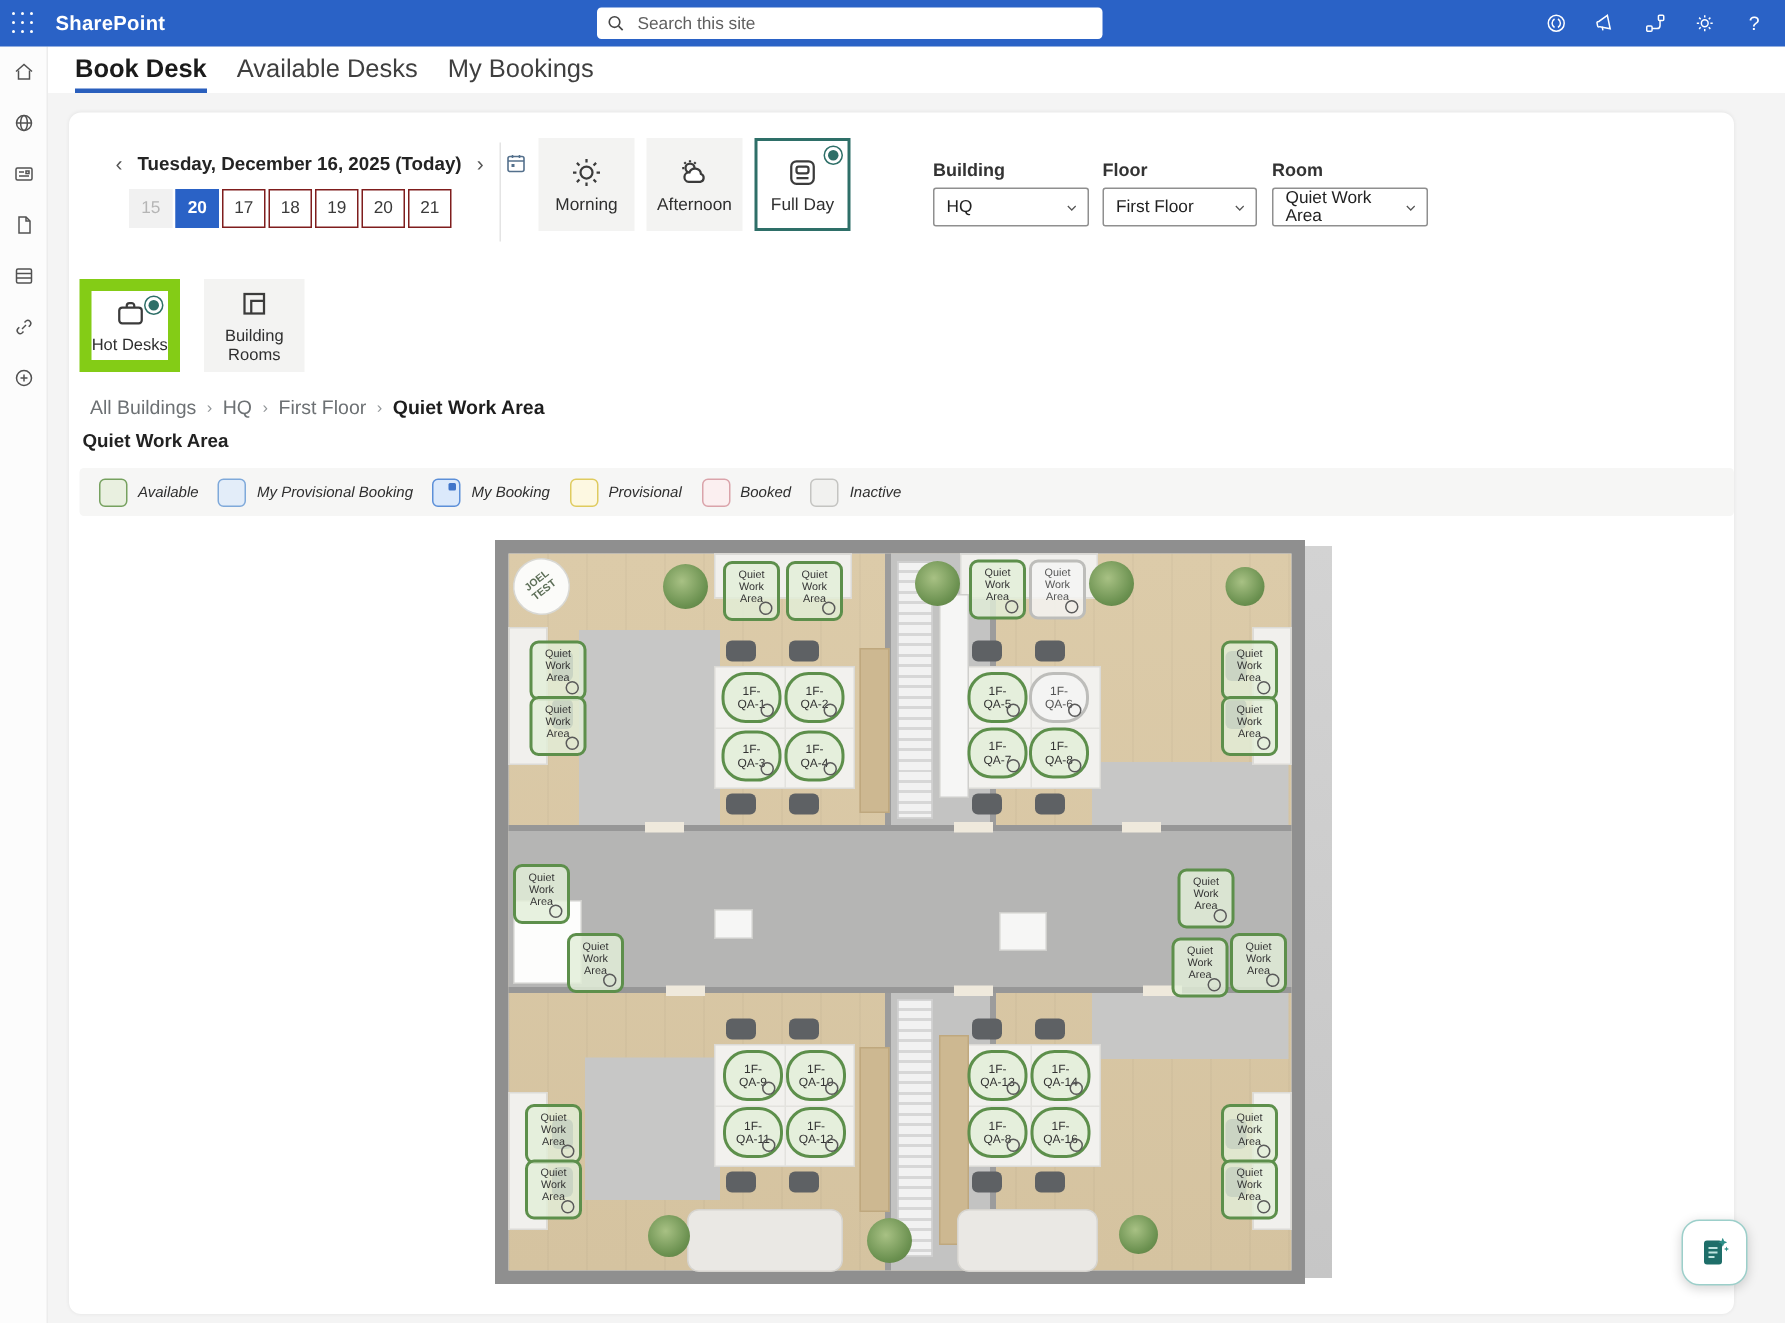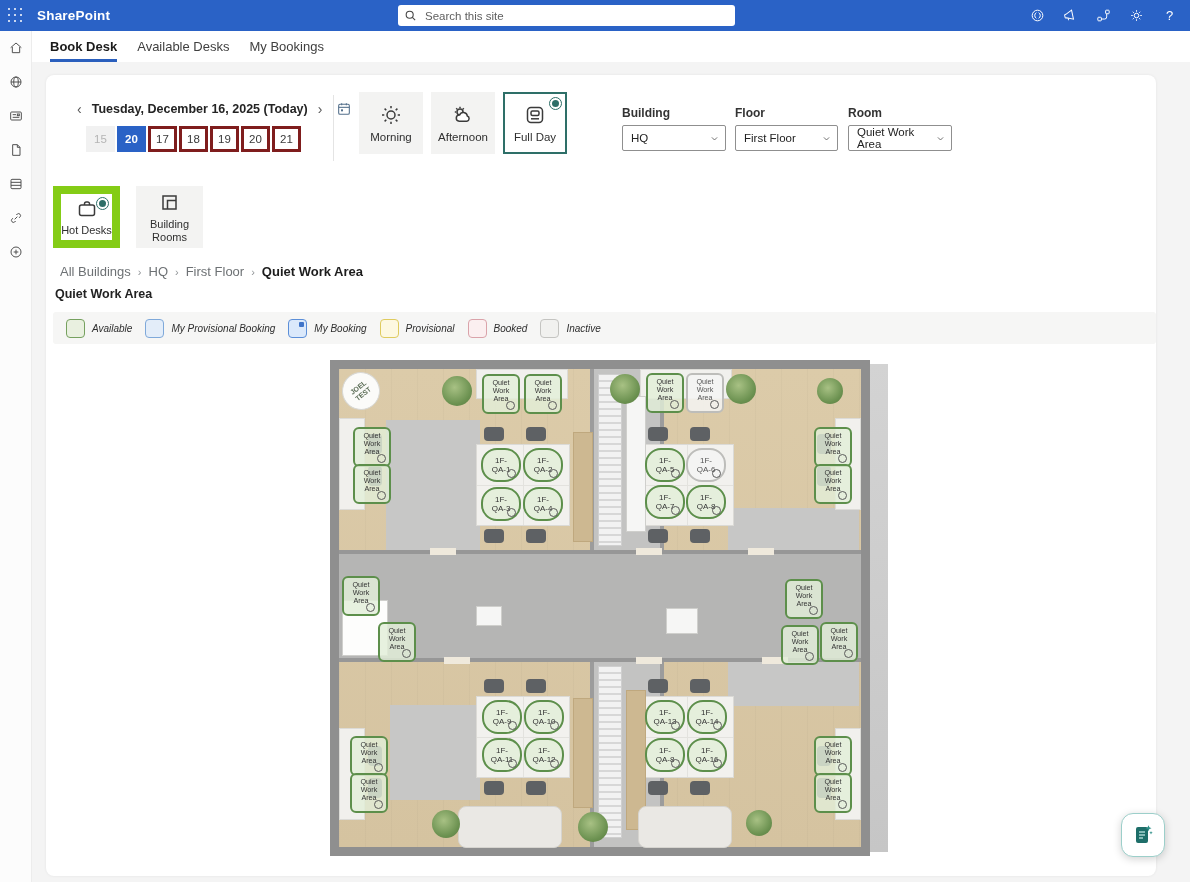--- a/index.html
+++ b/index.html
@@ -19,31 +19,31 @@
   .searchbox input{border:0;outline:0;flex:1;font-size:11.5px;font-family:inherit;color:#333;background:transparent;}
   .searchbox input::placeholder{color:#5f5f5f;}
   .suite-right{position:absolute;right:12px;top:0;height:31px;display:flex;align-items:center;gap:16px;}
   .suite-icon{width:17px;height:17px;cursor:pointer;color:#fff;display:flex;align-items:center;justify-content:center;}
   .help-glyph{color:#fff;font-size:13px;font-weight:400;}
   
   .rail{position:absolute;left:0;top:31px;bottom:0;width:31px;background:#fcfcfc;border-right:1px solid #ececec;display:flex;flex-direction:column;align-items:center;padding-top:9px;gap:18px;z-index:30;}
   .rail-btn{width:16px;height:16px;cursor:pointer;color:#515151;}
   
   .tabs{position:absolute;left:31px;top:31px;right:0;height:31px;background:#fff;display:flex;align-items:stretch;padding-left:19px;z-index:20;}
-  .tab{display:flex;align-items:center;margin-right:20px;font-size:13px;color:#3f3f3f;border-bottom:3px solid transparent;padding-top:2px;cursor:pointer;}
+  .tab{display:flex;align-items:center;margin-right:20px;font-size:17px;color:#3f3f3f;border-bottom:3px solid transparent;padding-top:2px;cursor:pointer;}
   .tab.active{font-weight:700;color:#1b1b1b;border-bottom-color:#2a5fbd;}
   
   .card{position:absolute;left:46px;top:75px;width:1110px;height:801px;background:#fff;border-radius:8px;box-shadow:0 0 3px rgba(0,0,0,.07);z-index:10;}
   
   .date-nav{position:absolute;left:30px;top:26px;display:flex;align-items:center;gap:9px;}
   .chev{color:#555;font-size:14px;line-height:1;cursor:pointer;padding:0 1px;}
   .date-label{font-size:12.5px;font-weight:700;color:#242424;}
   .cal-btn{width:16px;height:16px;cursor:pointer;margin-left:4px;}
   .days{position:absolute;left:40px;top:51px;display:flex;gap:2px;}
-  .day{width:29px;height:26px;display:flex;align-items:center;justify-content:center;font-size:11.5px;border:3px solid #7f1d1d;background:#fff;color:#3a3a3a;cursor:pointer;box-sizing:border-box;}
+  .day{width:29px;height:26px;display:flex;align-items:center;justify-content:center;font-size:11.5px;border:1px solid #7f1d1d;background:#fff;color:#3a3a3a;cursor:pointer;box-sizing:border-box;}
   .day.disabled{background:#f1f1f1;border-color:#f1f1f1;color:#b5b5b5;cursor:default;}
   .day.selected{background:#2a62c6;border-color:#2a62c6;color:#fff;font-weight:700;}
   .vdiv{position:absolute;left:287px;top:20px;width:1px;height:66px;background:#e4e4e4;}
   
   .opt-card{position:absolute;width:64px;height:62px;background:#f3f3f2;display:flex;flex-direction:column;align-items:center;justify-content:center;gap:4px;font-size:11.5px;color:#2f2f2f;cursor:pointer;box-sizing:border-box;}
   .opt-card.selected{background:#fff;border:2px solid #2e6f68;}
   .opt-card svg{width:24px;height:24px;}
   .radio-dot{position:absolute;top:3px;right:3px;width:13px;height:13px;border:1.5px solid #2e6f68;border-radius:50%;background:#fff;box-sizing:border-box;}
   .radio-dot::after{content:'';position:absolute;inset:2px;border-radius:50%;background:#2e6f68;}
   

